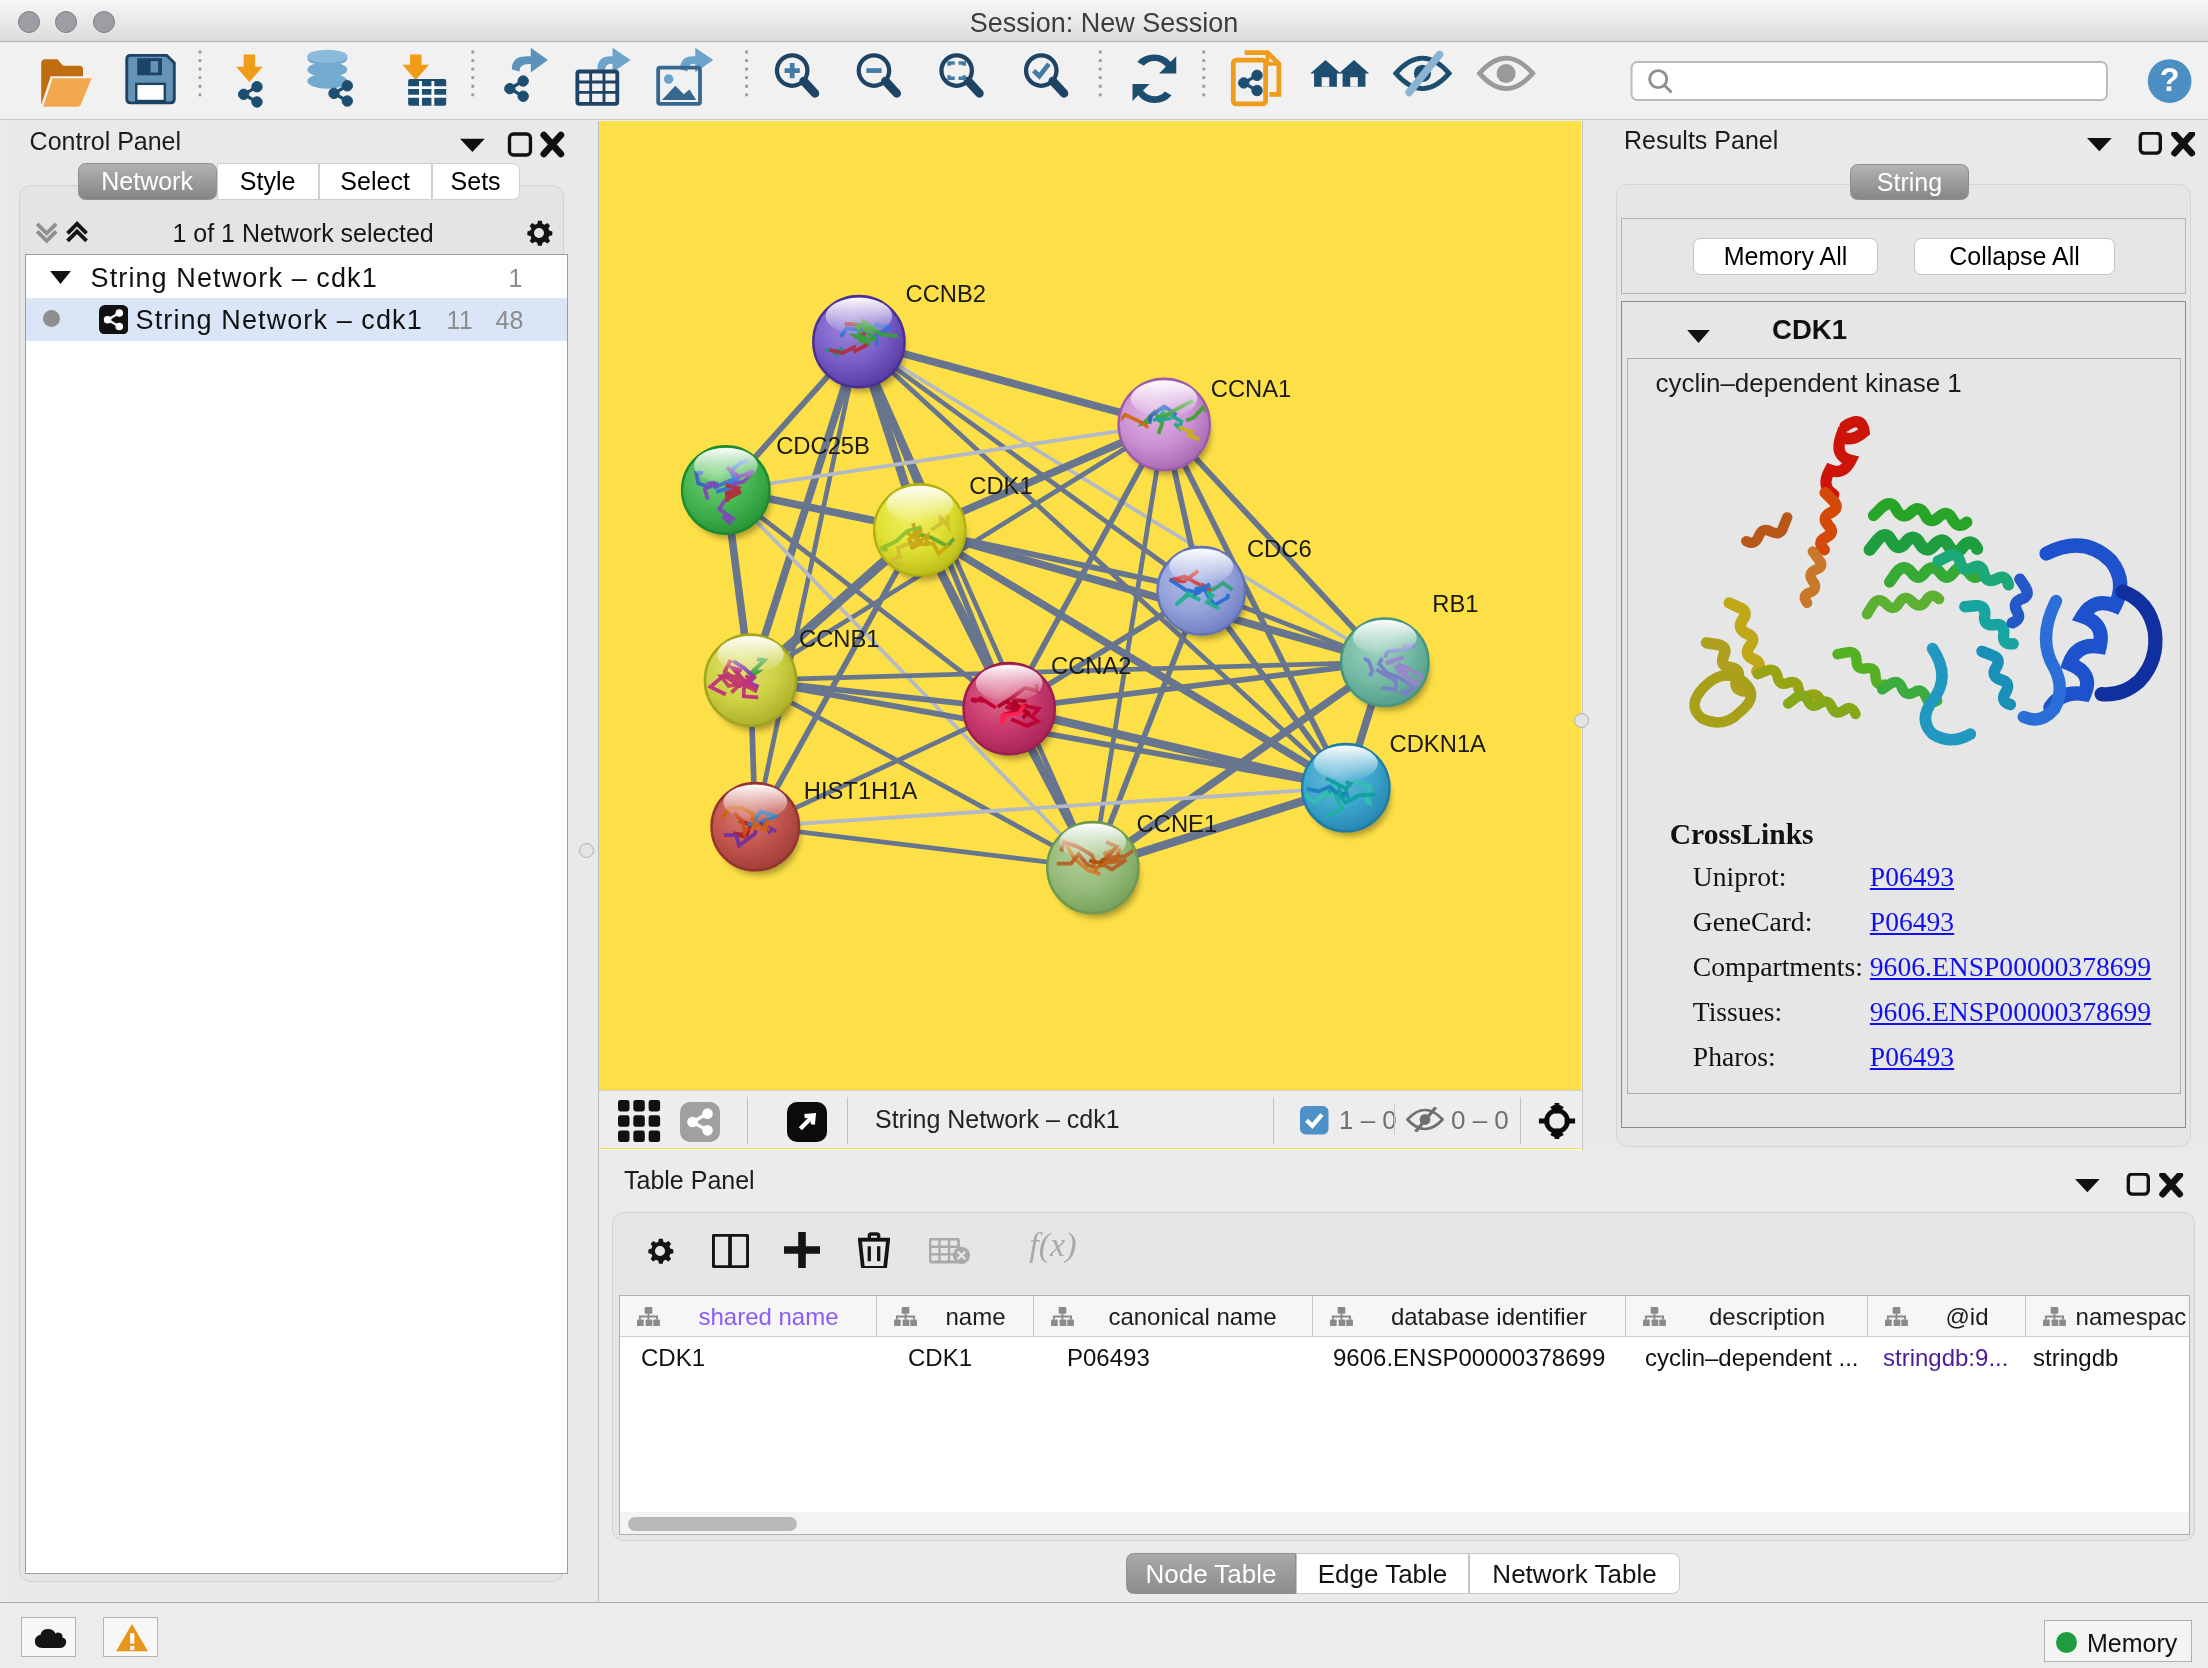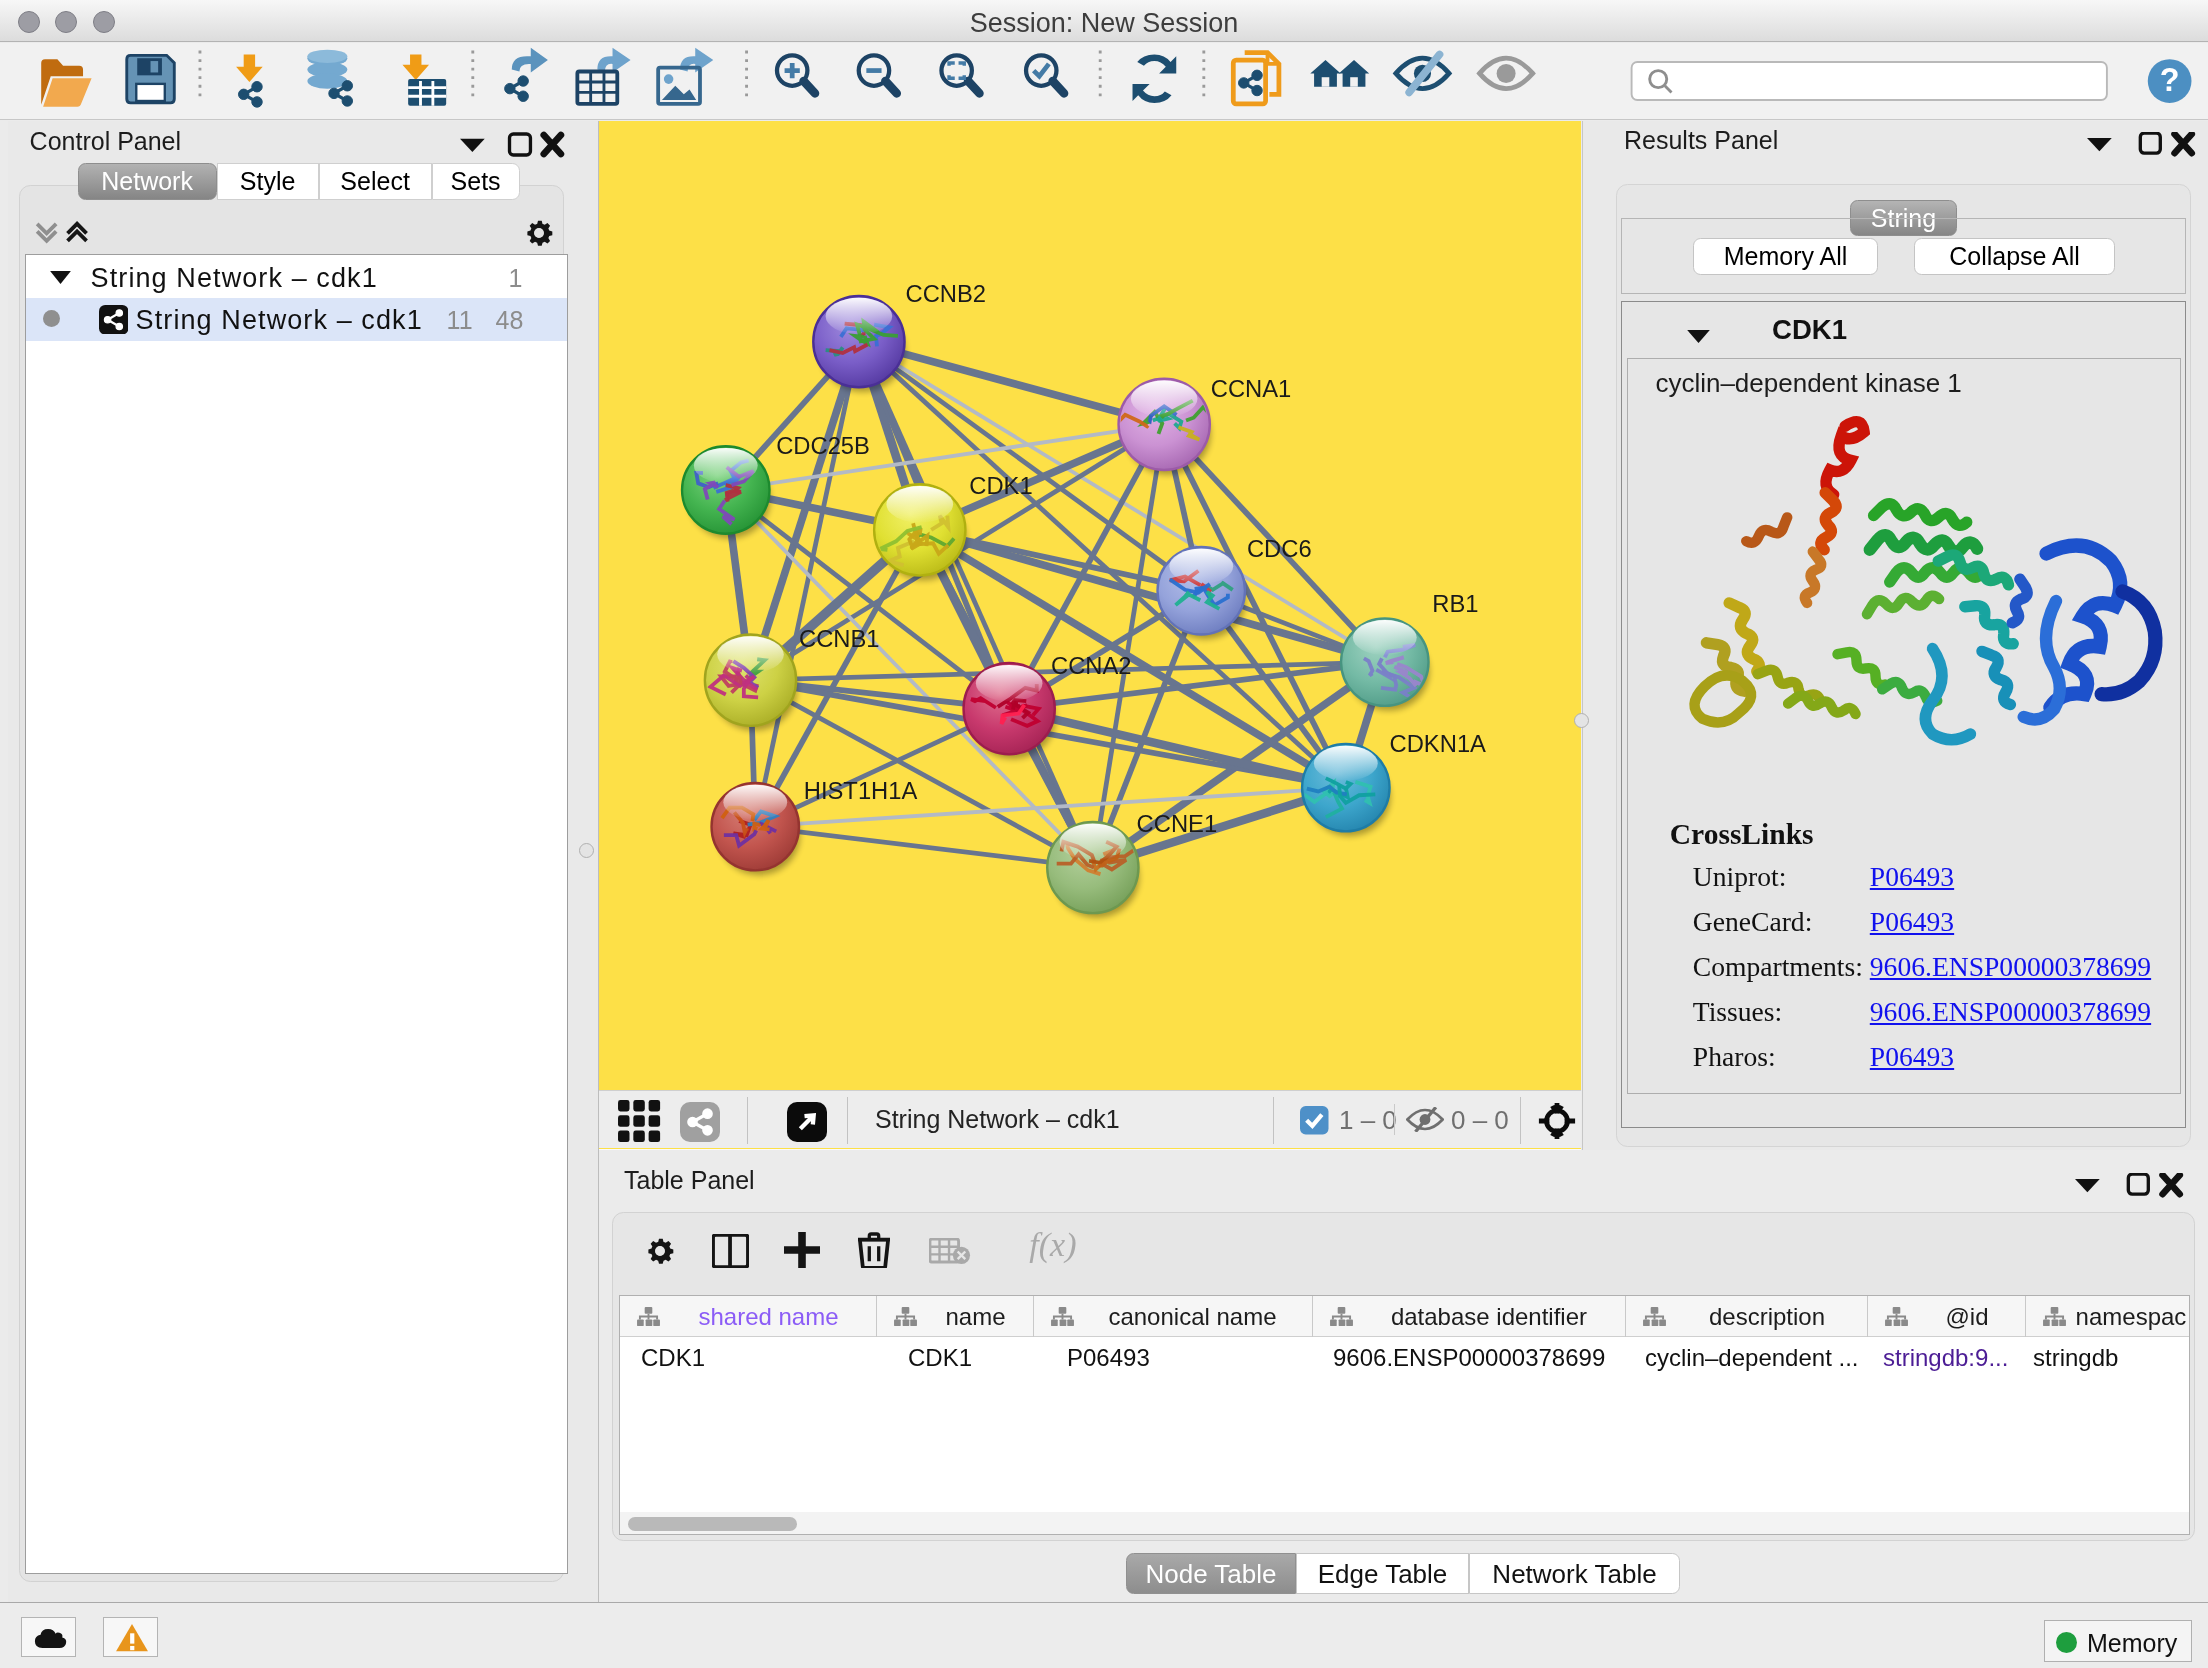--- a/index.html
+++ b/index.html
@@ -184,20 +184,21 @@
   <div class="abs" style="left:11.4px;top:64px;width:545px;height:1397px;background:#e4e4e4;border:1px solid #d2d2d2;border-radius:11.4px;"></div>
   <div class="abs" style="left:70px;top:42px;width:139px;height:37px;background:linear-gradient(#b2b2b2,#858585);border:1px solid #8e8e8e;border-radius:7.6px;color:#fff;font-size:25px;text-align:center;line-height:35px;">Network</div>
   <div class="abs" style="left:209px;top:42px;width:102px;height:37px;background:#fff;border:1px solid #cfcfcf;font-size:25px;text-align:center;line-height:35px;">Style</div>
   <div class="abs" style="left:311px;top:42px;width:113px;height:37px;background:#fff;border:1px solid #cfcfcf;font-size:25px;text-align:center;line-height:35px;">Select</div>
   <div class="abs" style="left:424px;top:42px;width:88px;height:37px;background:#fff;border:1px solid #cfcfcf;border-radius:0 7.6px 7.6px 0;font-size:25px;text-align:center;line-height:35px;">Sets</div>
 
   <svg class="abs" style="left:27px;top:99px;" width="67" height="28.5" viewBox="0 0 70 30">
     <path d="M2 4 L12 14 L22 4 M2 12 L12 22 L22 12" stroke="#8f8f8f" stroke-width="4" fill="none"></path>
     <path d="M34 14 L44 4 L54 14 M34 22 L44 12 L54 22" stroke="#161616" stroke-width="4" fill="none"></path>
   </svg>
+  <div class="abs" style="left:0px;top:98px;width:591px;text-align:center;font-size:25px;color:#161616;">1 of 1 Network selected</div>
   <svg class="abs" style="left:514px;top:95px;" width="34" height="34" viewBox="0 0 24 24">
     <path fill="#141414" d="M12 8.5a3.5 3.5 0 1 0 0 7 3.5 3.5 0 0 0 0-7zm9.4 5l-2.2.6a7 7 0 0 1-.6 1.5l1.2 2-1.8 1.8-2-1.2a7 7 0 0 1-1.5.6l-.6 2.2h-2.6l-.6-2.2a7 7 0 0 1-1.5-.6l-2 1.2-1.8-1.8 1.2-2a7 7 0 0 1-.6-1.5l-2.2-.6v-2.6l2.2-.6a7 7 0 0 1 .6-1.5l-1.2-2 1.8-1.8 2 1.2a7 7 0 0 1 1.5-.6l.6-2.2h2.6l.6 2.2a7 7 0 0 1 1.5.6l2-1.2 1.8 1.8-1.2 2a7 7 0 0 1 .6 1.5l2.2.6z"></path>
     <circle cx="12" cy="12" r="3.2" fill="#e4e4e4"></circle>
   </svg>
 
   <div class="abs" style="left:17px;top:133px;width:543px;height:1320px;background:#fff;border:1px solid #9d9d9d;">
     <div class="abs" style="left:0;top:3.8px;width:541px;height:39px;">
       <svg class="abs" style="left:23px;top:10.5px;" width="23" height="17" viewBox="0 0 24 18">
           <path d="M1 2 L23 2 L12 16 Z" fill="#111"></path>
         </svg>
@@ -579,21 +580,21 @@
 </div>
 </div>
 <div id="resultspanel">
   <div class="paneltitle" style="position:absolute;left:41px;top:4.8px;">Results Panel</div>
   <svg class="abs" style="left:504px;top:11.4px;" width="119" height="27" viewBox="0 0 125 28">
     <path d="M0 6 L26 6 L13 20 Z" fill="#111"></path>
     <rect x="56" y="1" width="21" height="21" rx="4" fill="none" stroke="#111" stroke-width="3.5"></rect>
     <path d="M92 2 L110 22 M110 2 L92 22" stroke="#111" stroke-width="7" stroke-linecap="round"></path>
   </svg>
   <div class="abs" style="left:33px;top:63px;width:575px;height:963px;background:#e6e6e6;border:1px solid #d4d4d4;border-radius:11.4px;"></div>
-  <div class="abs" style="left:267px;top:43px;width:107px;height:36px;background:linear-gradient(#b4b4b4,#868686);border:1px solid #8e8e8e;border-radius:7.6px;color:#fff;font-size:25px;text-align:center;line-height:34px;margin-top:36px;">String</div>
+  <div class="abs" style="left:267px;top:43px;width:119px;height:36px;background:linear-gradient(#b4b4b4,#868686);border:1px solid #8e8e8e;border-radius:7.6px;color:#fff;font-size:25px;text-align:center;line-height:34px;">String</div>
   <div class="abs" style="left:38px;top:97px;width:565px;height:76px;border:1px solid #b5b5b5;">
     <div class="abs" style="left:71px;top:19px;width:185px;height:37px;background:#fff;border:1px solid #c4c4c4;border-radius:7.6px;font-size:25px;text-align:center;line-height:35px;">Memory All</div>
     <div class="abs" style="left:292px;top:19px;width:201px;height:37px;background:#fff;border:1px solid #c4c4c4;border-radius:7.6px;font-size:25px;text-align:center;line-height:35px;">Collapse All</div>
   </div>
   <div class="abs" style="left:38px;top:180px;width:565px;height:827px;border:1px solid #8b8b8b;">
     <svg class="abs" style="left:64px;top:26px;" width="25" height="17" viewBox="0 0 26 18">
         <path d="M1 2 L25 2 L13 16 Z" fill="#111"></path>
       </svg>
     <span class="abs" style="left:150px;top:12.4px;font-size:27.6px;font-weight:bold;color:#111;">CDK1</span>
     <div class="abs" style="left:4.8px;top:56px;width:554px;height:736px;border:1px solid #adadad;">

